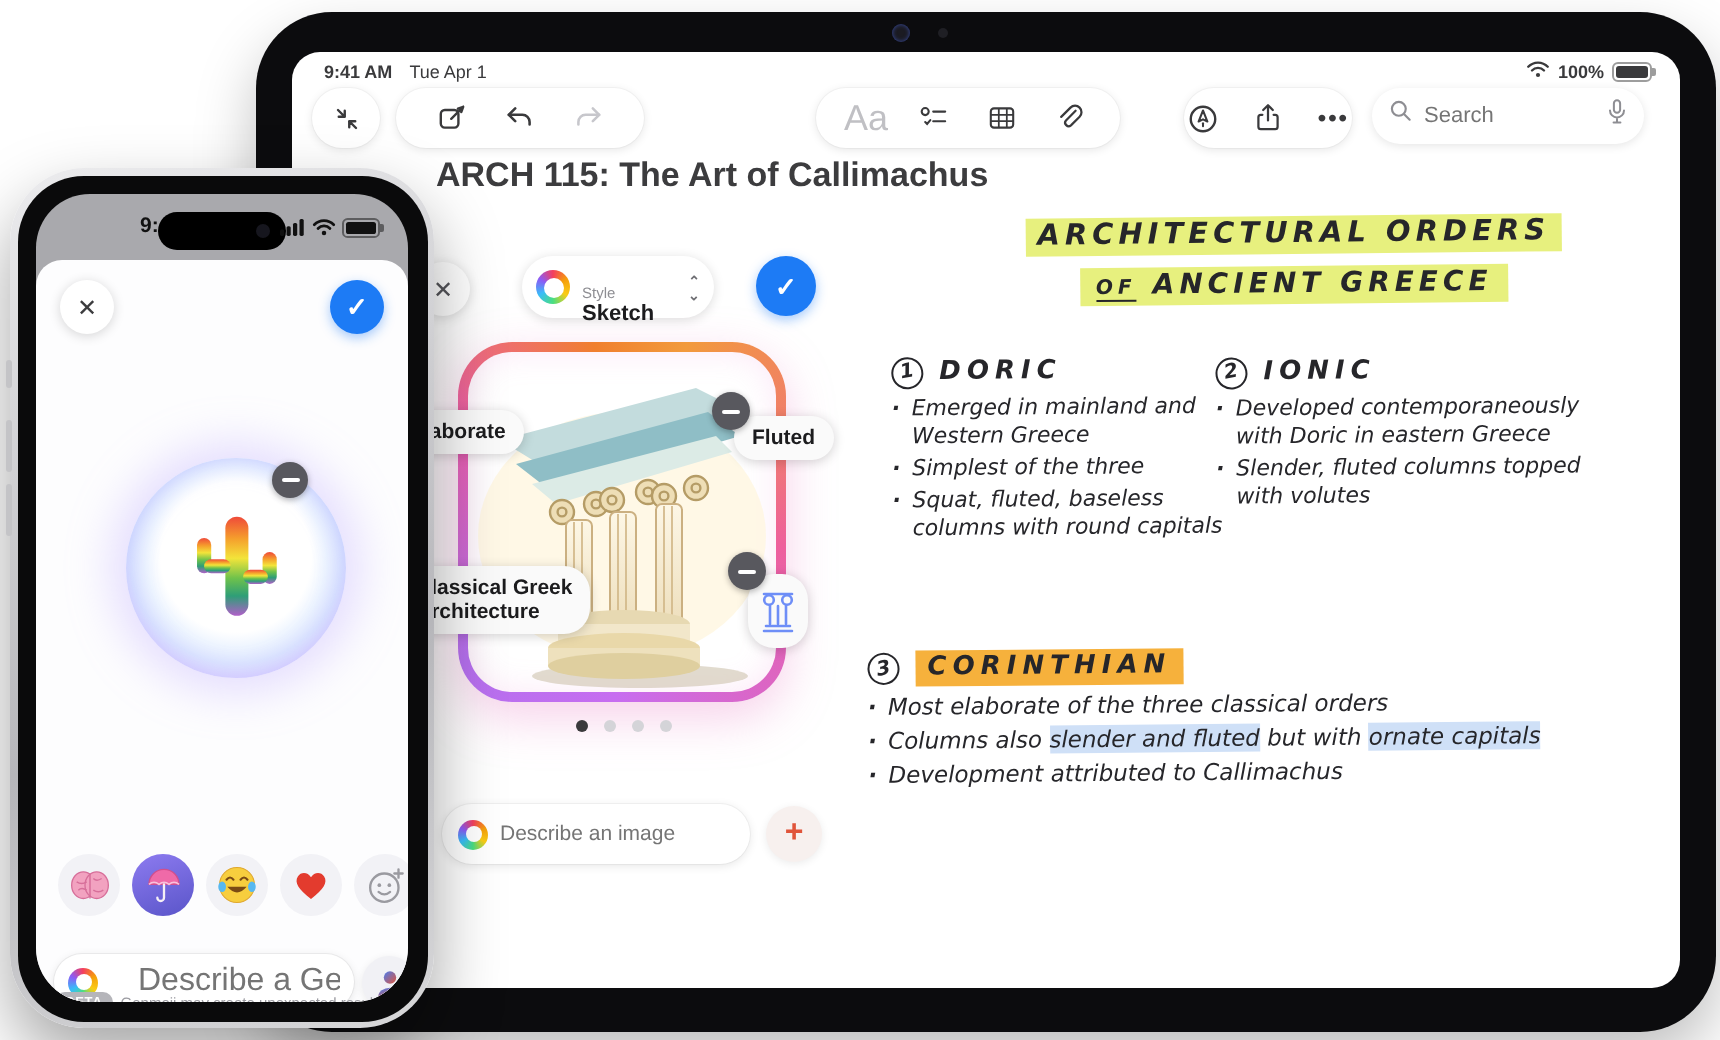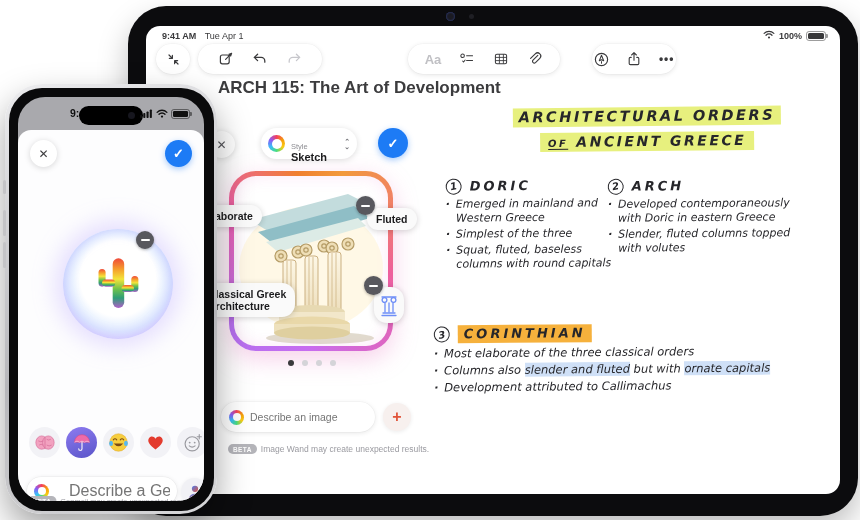--- a/index.html
+++ b/index.html
@@ -16,21 +16,21 @@
                  background:#ffffff; border-radius:14px; overflow:hidden; }
 
   .ipad-status { position:absolute; top:5px; left:16px; font-size:9px; font-weight:bold; color:#3a3a3c; }
   .ipad-status .date { font-weight:normal; margin-left:6px; }
   .ipad-status-right { position:absolute; top:4px; right:14px; display:flex; align-items:center; gap:4px; font-size:9px; font-weight:bold; color:#3a3a3c; }
 
   .pill { position:absolute; background:#fff; border-radius:18px; box-shadow:0 1px 5px rgba(0,0,0,.10), 0 0 0 0.5px rgba(0,0,0,.03);
           display:flex; align-items:center; justify-content:center; gap:14px; }
   .tb-icon { width:20px; height:20px; display:flex; align-items:center; justify-content:center; }
   .tb-icon svg { display:block; }
-  .aa { font-size:13px; color:#c0c0c4; font-weight:bold; letter-spacing:0; }
+  .aa { font-size:18px; color:#c0c0c4; font-weight:normal; letter-spacing:0; }
   .ellipsis { font-size:12px; letter-spacing:1px; color:#3a3a3c; font-weight:bold; }
 
   .search-pill { position:absolute; left:540px; top:18px; width:136px; height:28px; background:#fff; border-radius:15px;
                  box-shadow:0 1px 5px rgba(0,0,0,.10); display:flex; align-items:center; padding:0 8px; gap:5px; }
   .search-pill input { border:none; outline:none; flex:1; font-size:11px; color:#8e8e93; background:transparent; font-family:"Liberation Sans", sans-serif; width:70px;}
 
   .note-title { position:absolute; left:72px; top:52px; font-size:17px; font-weight:bold; color:#3c3c3e; }
 
   
   .hand { font-family:"DejaVu Sans", sans-serif; font-style:italic; color:#26262a; }
@@ -220,22 +220,37 @@
             </svg>
         </span>
         <span class="tb-icon">
           <svg width="16" height="16" viewBox="0 0 20 20">
               <path d="M6.5 8 H5.5 a1.5 1.5 0 0 0 -1.5 1.5 v6 a1.5 1.5 0 0 0 1.5 1.5 h9 a1.5 1.5 0 0 0 1.5-1.5 v-6 A1.5 1.5 0 0 0 14.5 8 h-1" stroke="#3a3a3c" stroke-width="1.4" fill="none" stroke-linecap="round"></path>
               <path d="M10 2.5 v9 M7 5 l3-3 3 3" stroke="#3a3a3c" stroke-width="1.4" fill="none" stroke-linecap="round" stroke-linejoin="round"></path>
             </svg>
         </span>
         <span class="tb-icon ellipsis">•••</span>
       </div>
-
-      <div class="note-title">ARCH 115: The Art of Development</div>
+      <div class="search-pill">
+        <span>
+          <svg width="13" height="13" viewBox="0 0 18 18">
+              <circle cx="7.5" cy="7.5" r="4.8" stroke="#8e8e93" stroke-width="1.5" fill="none"></circle>
+              <path d="M11.2 11.2 L15 15" stroke="#8e8e93" stroke-width="1.5" stroke-linecap="round"></path>
+            </svg>
+        </span>
+        <input type="text" readonly="" placeholder="Search" style="">
+        <span>
+          <svg width="11" height="14" viewBox="0 0 14 18">
+              <rect x="5" y="1.5" width="4" height="8" rx="2" stroke="#8e8e93" stroke-width="1.3" fill="none"></rect>
+              <path d="M2.5 8 a4.5 4.5 0 0 0 9 0 M7 12.8 v2.5 M4.8 15.8 h4.4" stroke="#8e8e93" stroke-width="1.3" fill="none" stroke-linecap="round"></path>
+            </svg>
+        </span>
+      </div>
+
+      <div class="note-title">ARCH 115: The Art of Callimachus</div>
 
       <div class="hw-head hand">
         <span class="l1">ARCHITECTURAL ORDERS</span><br>
         <span class="l2"><span class="of">OF</span><span>ANCIENT GREECE</span></span>
       </div>
 
       <div class="hw-block hand" style="left:300px; top:152px; width:165px;">
         <div class="hw-sec-title">
           <span class="hw-num">1</span>
           <span>DORIC</span>
@@ -243,21 +258,21 @@
         <ul>
           <li>Emerged in mainland and Western Greece</li>
           <li>Simplest of the three</li>
           <li>Squat, fluted, baseless columns with round capitals</li>
         </ul>
       </div>
 
       <div class="hw-block hand" style="left:462px; top:152px; width:190px;">
         <div class="hw-sec-title">
           <span class="hw-num">2</span>
-          <span>ARCH</span>
+          <span>IONIC</span>
         </div>
         <ul>
           <li>Developed contemporaneously with Doric in eastern Greece</li>
           <li>Slender, fluted columns topped with volutes</li>
         </ul>
       </div>
 
       <div class="hw-block hand" style="left:288px; top:298px; width:345px; font-size:11.5px; line-height:15px;">
         <div class="hw-sec-title">
           <span class="hw-num">3</span>
@@ -371,24 +386,20 @@
       <span></span>
       <span></span>
   </div>
 
   <div class="iw-input">
     <span class="swirl" style="width:15px;height:15px;"></span>
     <input type="text" readonly="" placeholder="Describe an image" style="">
   </div>
   <div class="iw-plus">
     <span>+</span>
-  </div>
-  <div class="beta-line" style="left:228px; top:444px;">
-    <span class="beta-badge">BETA</span>
-    <span class="beta-txt">Image Wand may create unexpected results.</span>
   </div>
 
   <div class="iphone">
     <div class="btn-l" style="top:96px; height:14px;"></div>
     <div class="btn-l" style="top:126px; height:26px;"></div>
     <div class="btn-l" style="top:158px; height:26px;"></div>
     <div class="ph-bezel"></div>
     <div class="ph-screen">
 
       <div class="ph-status">

